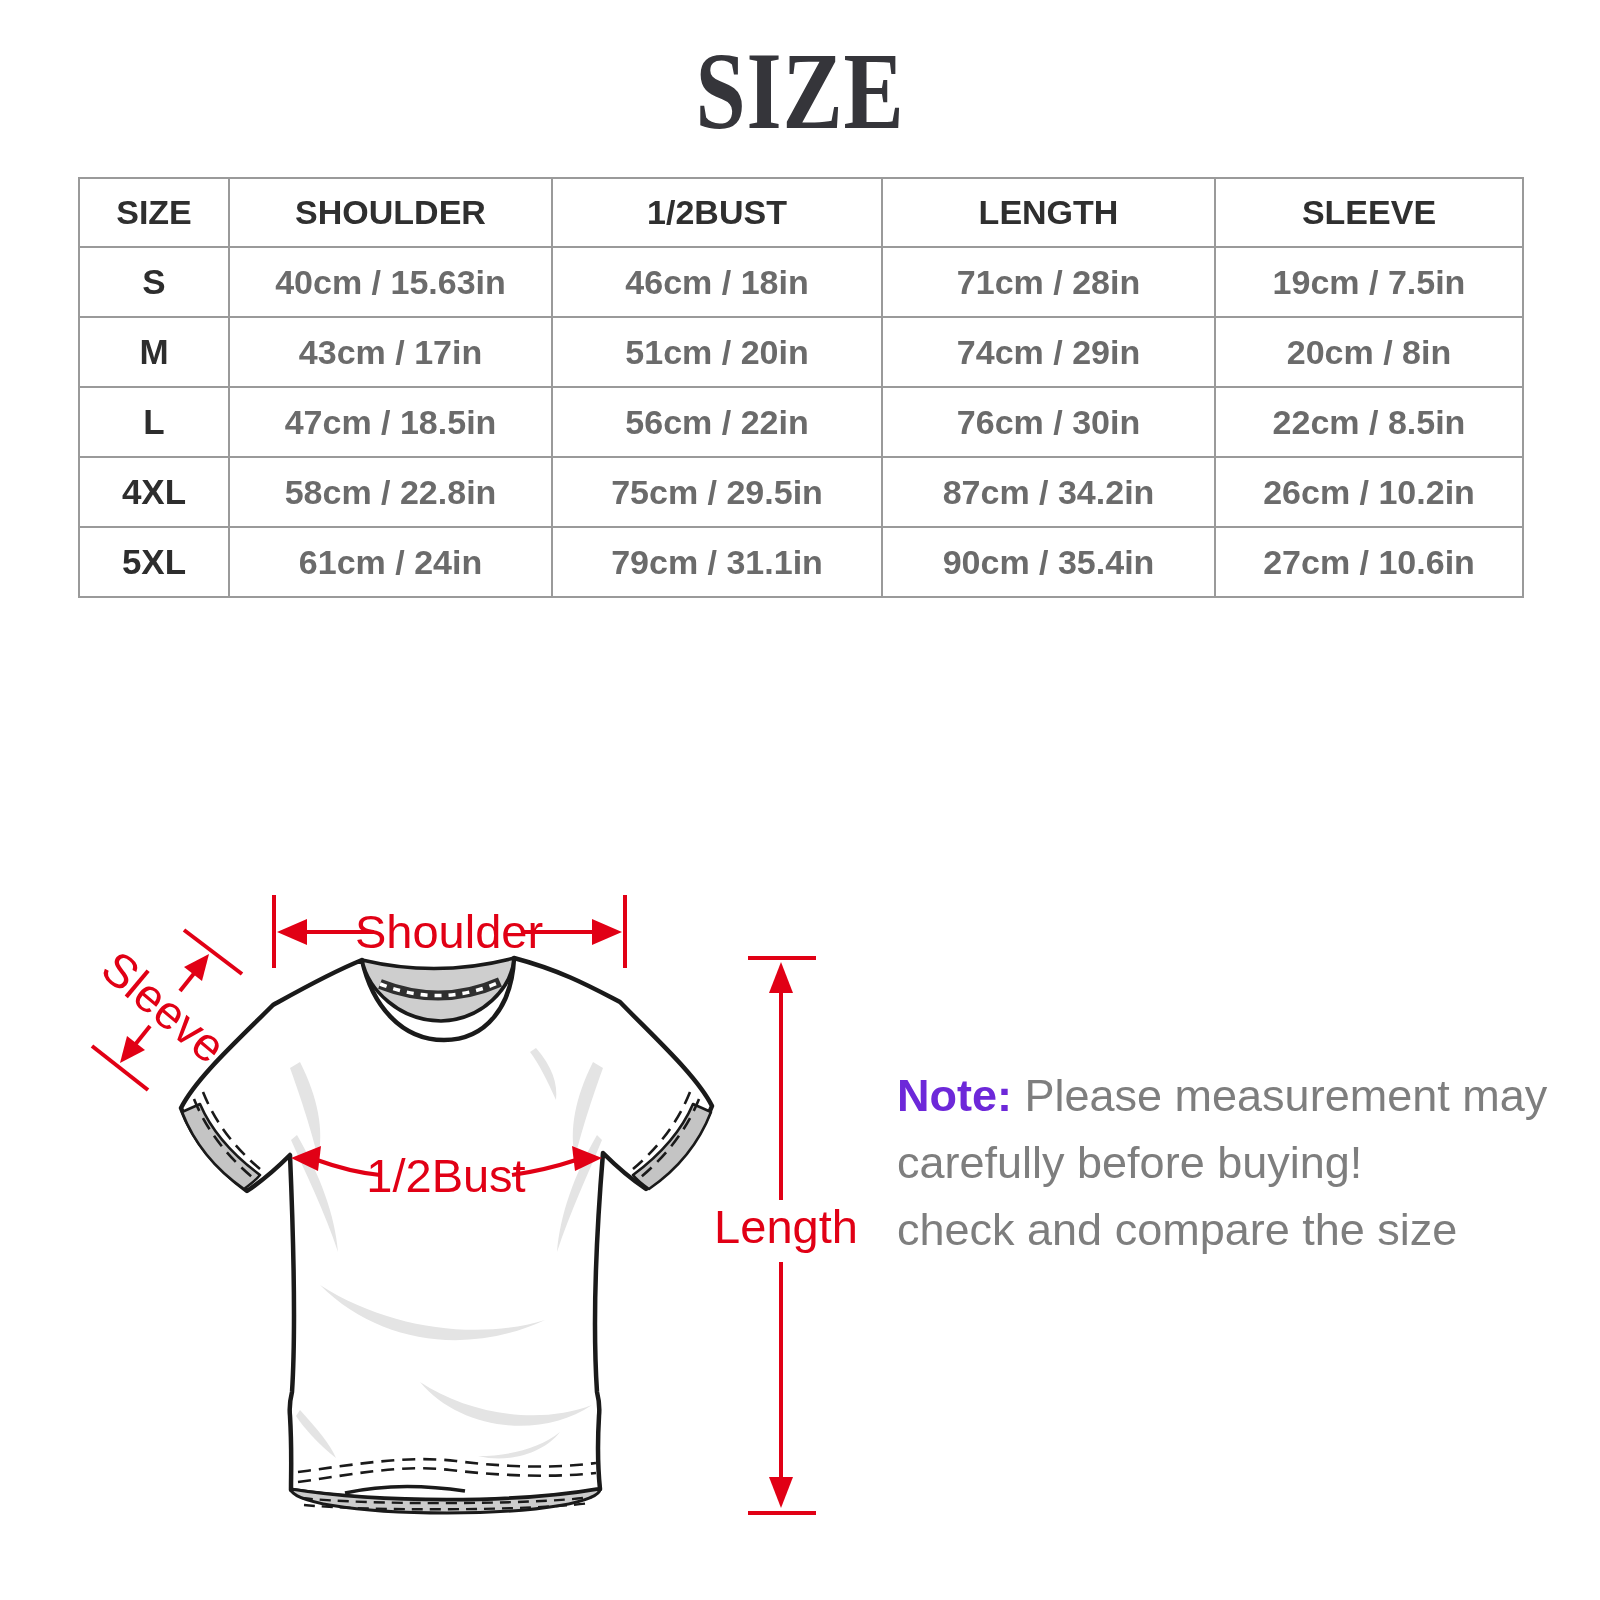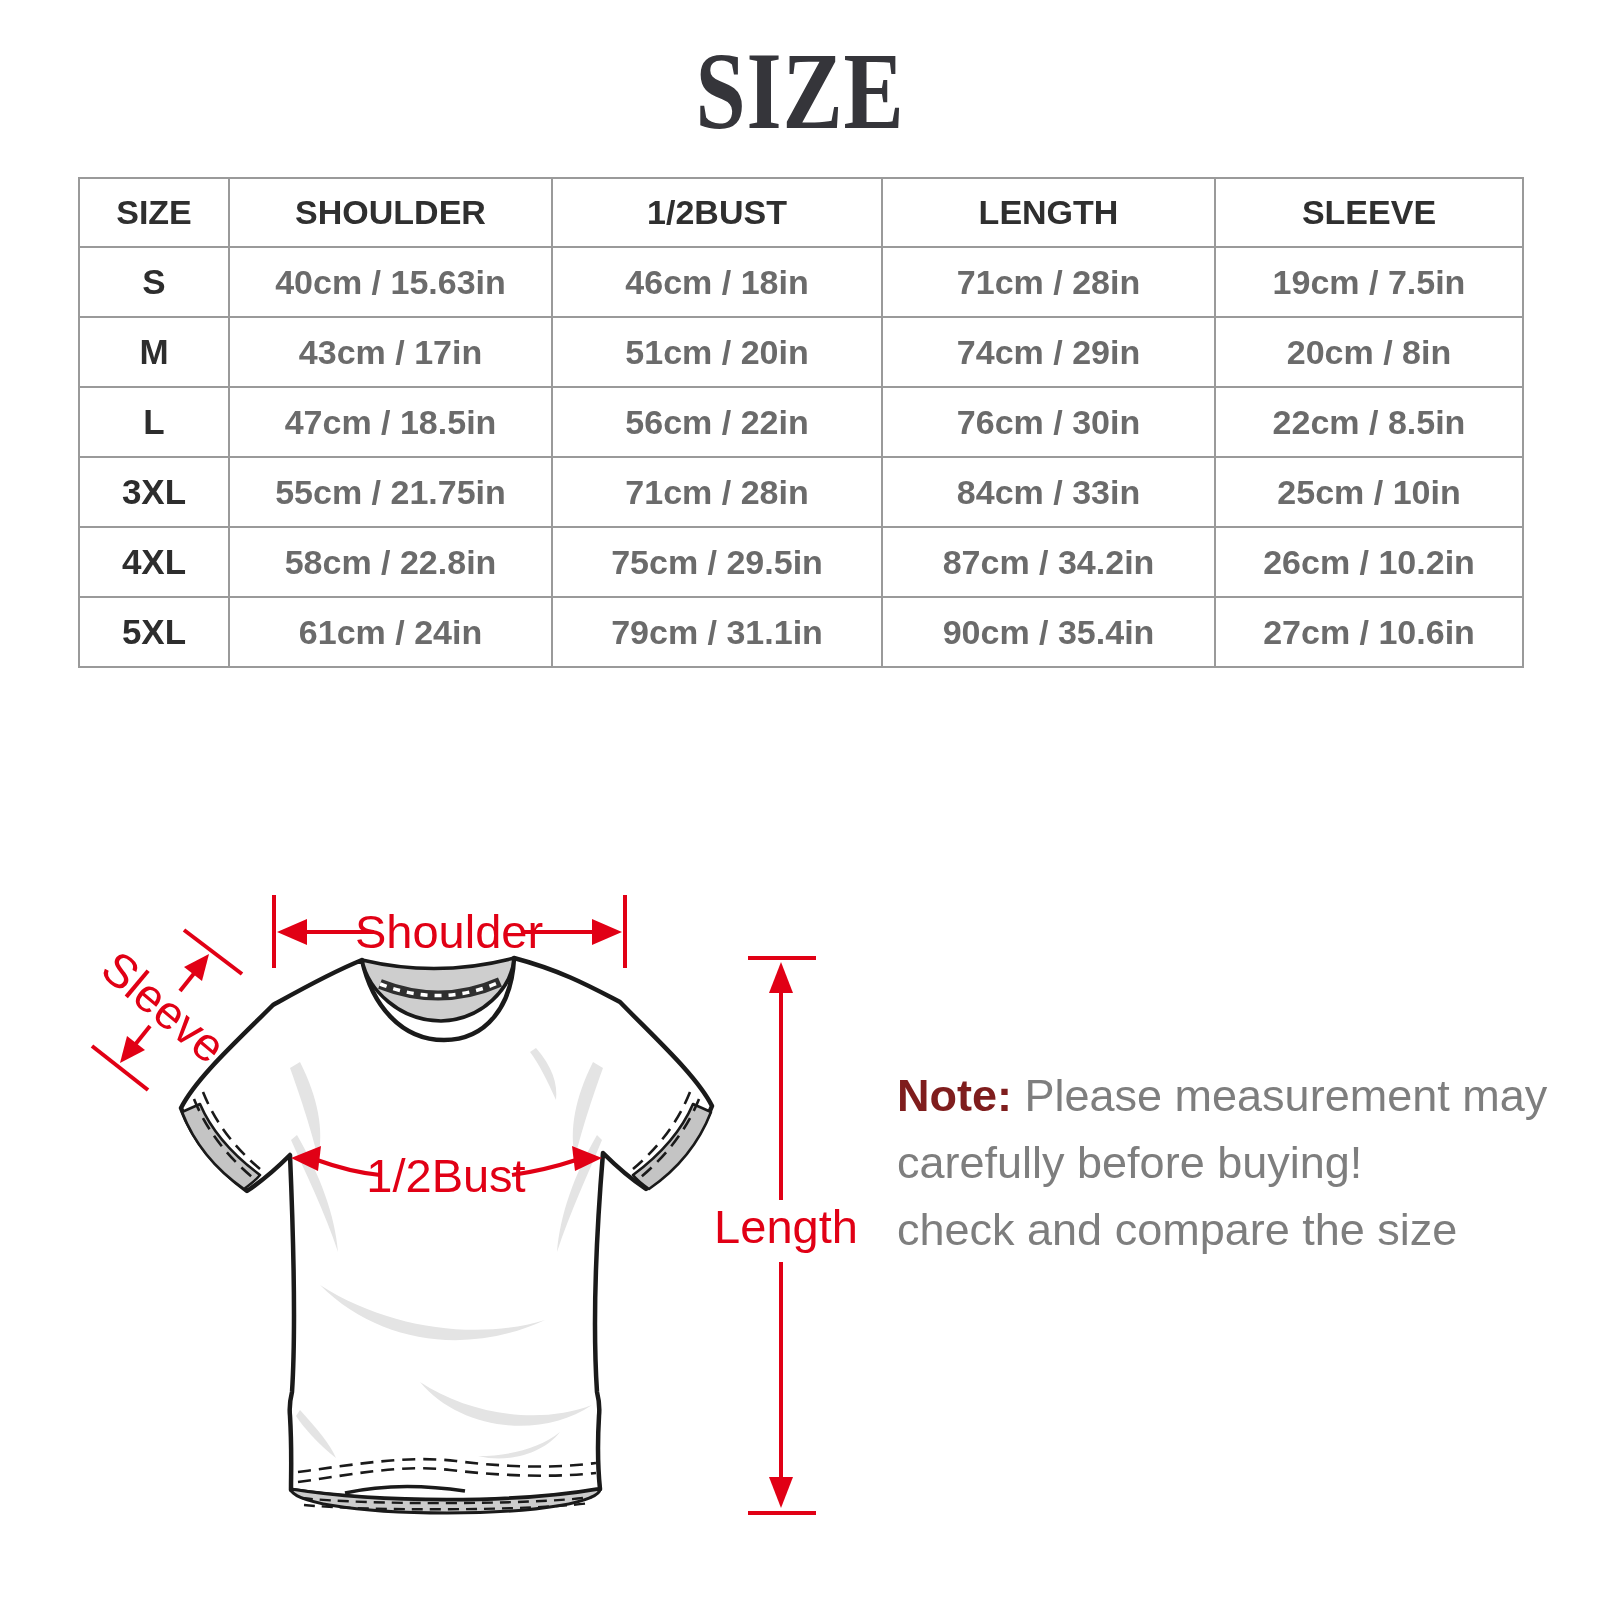--- a/index.html
+++ b/index.html
@@ -25,21 +25,21 @@
   }
   table.size-table th{font-weight:700;color:#2f2f2f;height:67px;}
   table.size-table td{color:#6b6b6b;font-weight:700;}
   table.size-table td.rl{font-weight:700;color:#2d2d2d;font-size:35px;}
   
   .note{
     position:absolute;left:897px;top:1062px;width:610px;
     font-size:45px;line-height:67px;color:#7e7e7e;
   }
   .note .line{white-space:nowrap;}
-  .note b{font-weight:700;color:#7f1d1d;}
+  .note b{font-weight:700;color:#6d28d9;}
   
   svg.diagram{position:absolute;left:0;top:0;width:1600px;height:1600px;}
   .shirt-outline{fill:#ffffff;stroke:#1a1a1a;stroke-width:4.5;stroke-linejoin:round;}
   .gray-fill{fill:#c9c9c9;stroke:#1a1a1a;stroke-width:3;stroke-linejoin:round;}
   .wrinkle{fill:#e4e4e4;stroke:none;}
   .stitch{fill:none;stroke:#1a1a1a;stroke-width:2.6;stroke-dasharray:13 8;}
   .redline{stroke:#e10015;stroke-width:4;fill:none;}
   .redfill{fill:#e10015;stroke:none;}
   .redtext{
     fill:#e10015;font-family:"Liberation Sans", sans-serif;
@@ -80,27 +80,20 @@
     <td>51cm / 20in</td>
     <td>74cm / 29in</td>
     <td>20cm / 8in</td>
   </tr>
   <tr>
     <td class="rl">L</td>
     <td>47cm / 18.5in</td>
     <td>56cm / 22in</td>
     <td>76cm / 30in</td>
     <td>22cm / 8.5in</td>
-  </tr>
-  <tr>
-    <td class="rl">3XL</td>
-    <td>55cm / 21.75in</td>
-    <td>71cm / 28in</td>
-    <td>84cm / 33in</td>
-    <td>25cm / 10in</td>
   </tr>
   <tr>
     <td class="rl">4XL</td>
     <td>58cm / 22.8in</td>
     <td>75cm / 29.5in</td>
     <td>87cm / 34.2in</td>
     <td>26cm / 10.2in</td>
   </tr>
   <tr>
     <td class="rl">5XL</td>

